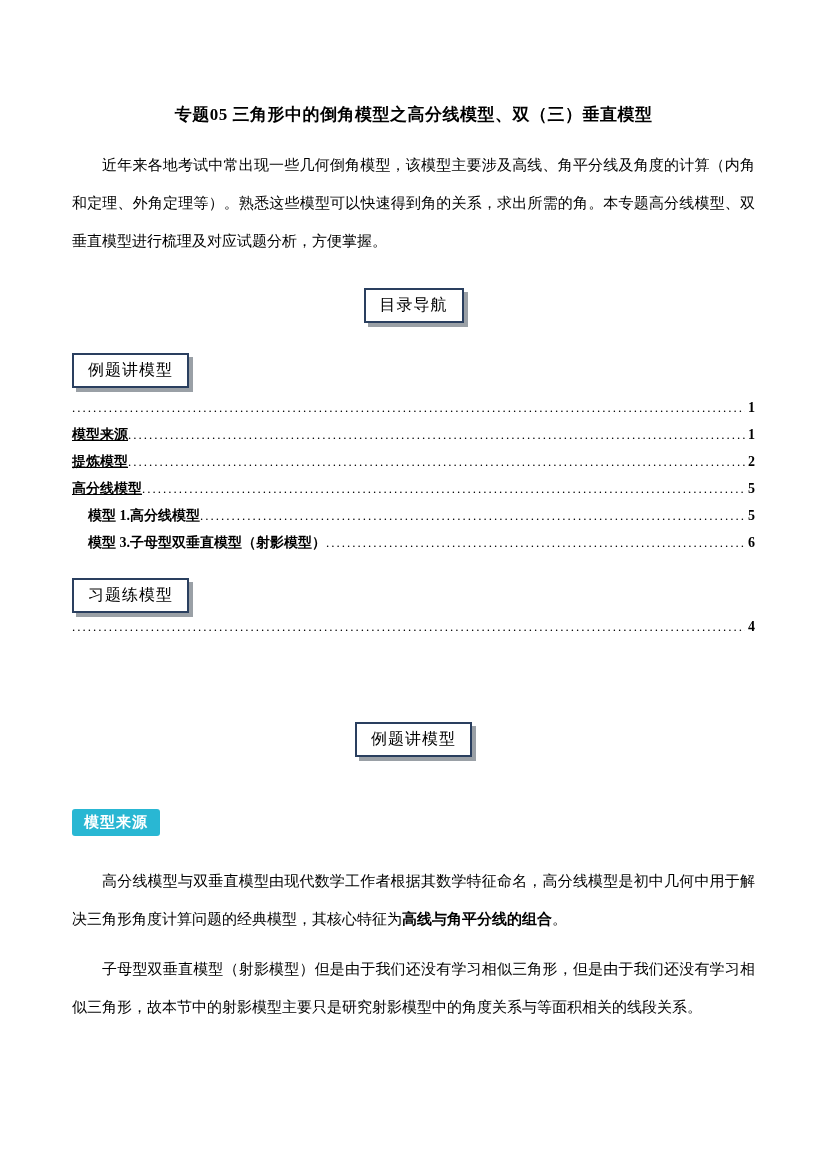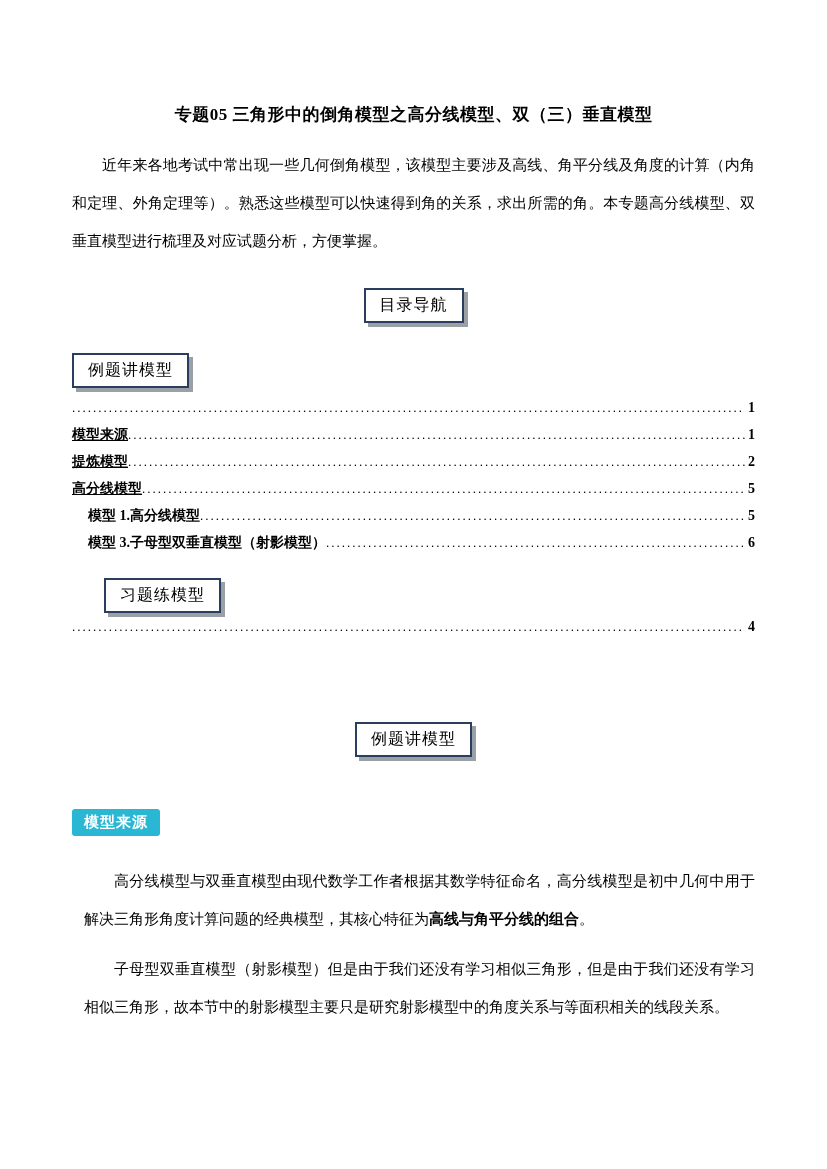--- a/index.html
+++ b/index.html
@@ -73,21 +73,20 @@
   }
   .dots::after {
     content: "......................................................................................................................................................................................................";
   }
   .toc-page {
     margin-left: 3px;
     font-weight: bold;
   }
   .exercises-box-wrap {
     margin-top: 22px;
-    margin-left: 32px;
   }
   .center-box-wrap {
     margin-top: 82px;
     text-align: center;
   }
   .badge {
     display: inline-block;
     margin-top: 52px;
     background: var(--badge-cyan, #29b7d3);
     color: #fff;
@@ -95,21 +94,20 @@
     font-size: 15px;
     padding: 4px 12px;
     border-radius: 3px;
     letter-spacing: 1px;
   }
   .body-par {
     font-size: 15px;
     line-height: 38px;
     text-align: justify;
     text-indent: 2em;
-    margin-left: 12px;
   }
   .body-par.first { margin-top: 26px; }
   .body-par.second { margin-top: 12px; }
   .bold { font-weight: bold; }
 </style>
 </head>
 <body>
 
 <div class="page">
   <div class="content">

